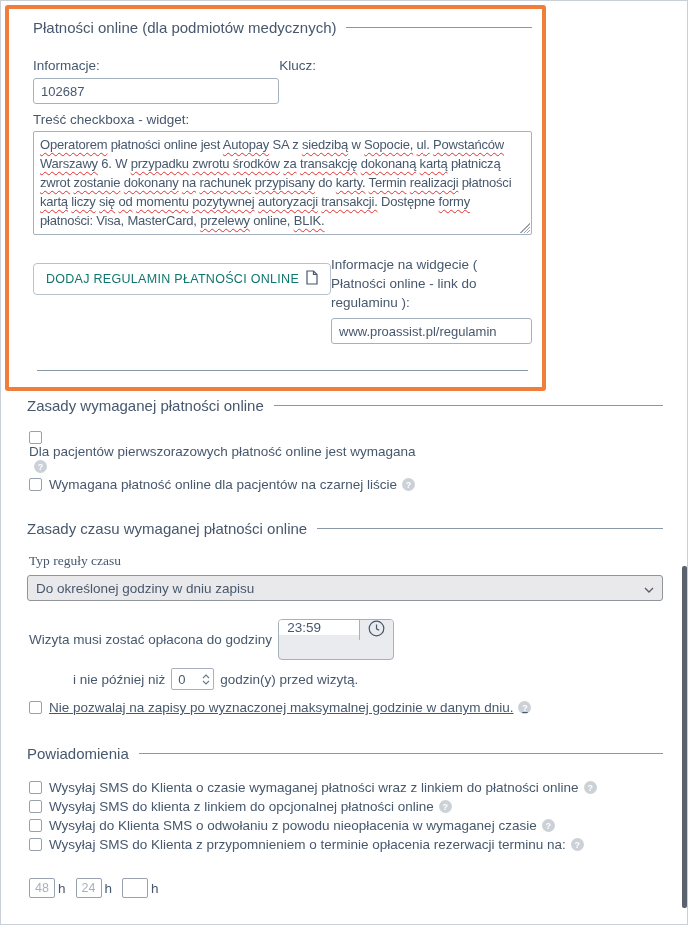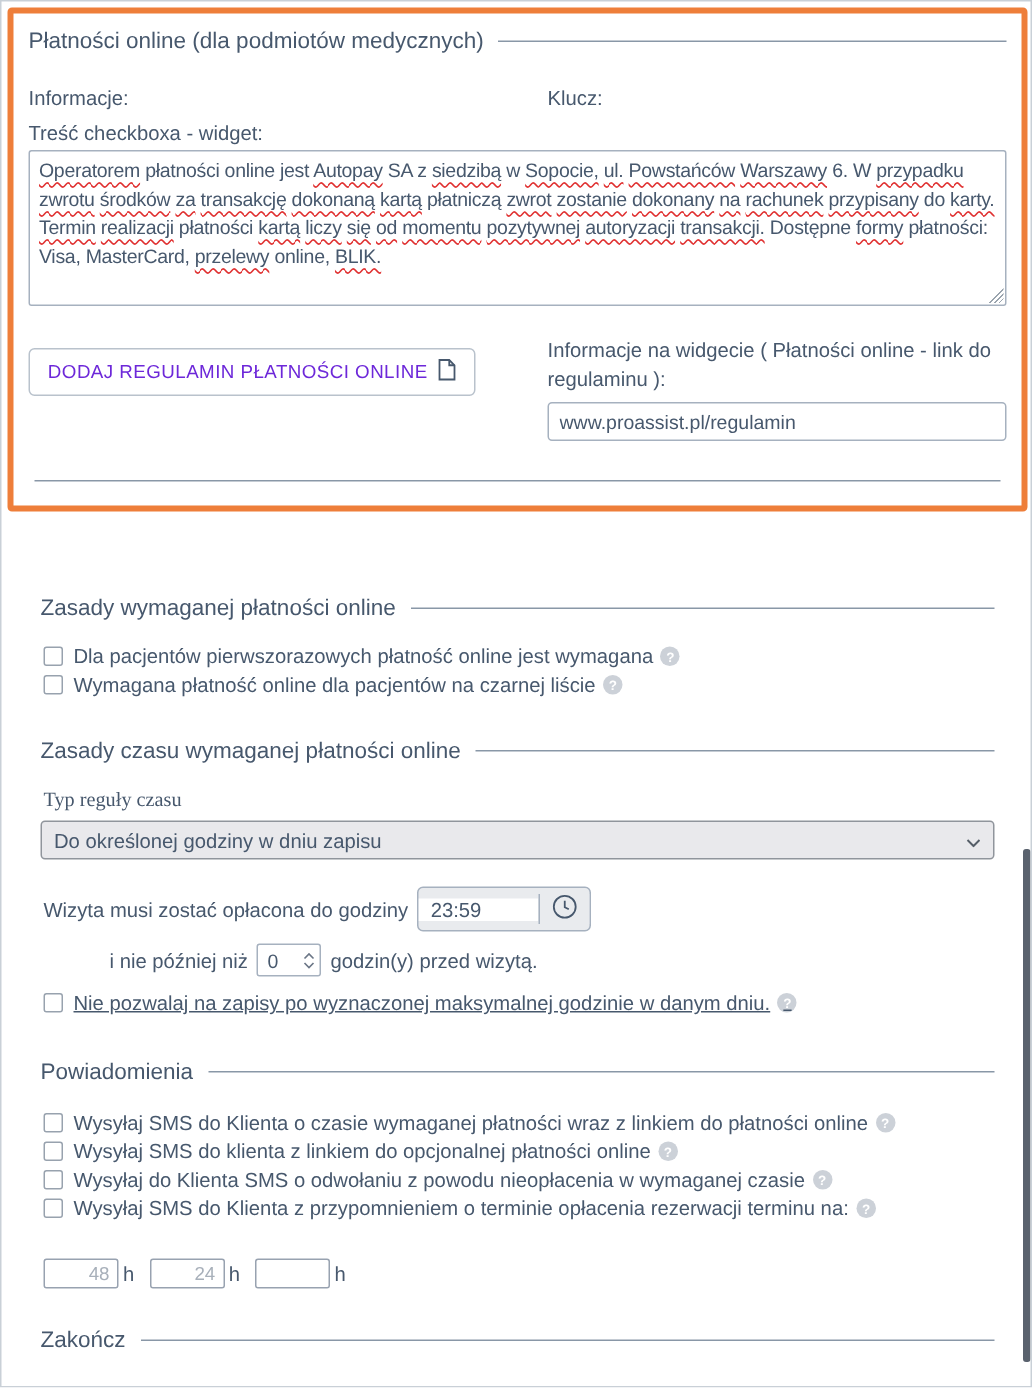--- a/index.html
+++ b/index.html
@@ -14,24 +14,24 @@
     width: 688px;
     height: 925px;
     border: 1px solid #c9d0d7;
     background: #fff;
     overflow: hidden;
   }
   
   .panel {
     position: absolute;
     left: 4px; top: 4px;
-    width: 680px;
+    width: 541px;
     border: 4px solid #ee7e3a;
     border-radius: 3px;
-    padding: 10px 6px 10px 6px;
+    padding: 10px 6px 10px 20px;
     background: #fff;
   }
   
   .sec { display: flex; align-items: center; }
   .sec-title { font-size: 15px; white-space: nowrap; }
   .sec-line { flex: 1; border-top: 1px solid #8997a7; margin-left: 10px; }
   
   .row2 { display: flex; justify-content: space-between; padding: 0 4px; }
   .col-l { width: 298px; }
   .col-r { width: 306px; }
@@ -58,21 +58,21 @@
   }
   .resize-grip {
     position: absolute; right: 1px; bottom: 1px; width: 10px; height: 10px;
     background:
       linear-gradient(135deg, transparent 0 50%, #9aa4ae 50% 56%, transparent 56% 66%, #9aa4ae 66% 72%, transparent 72% 82%, #9aa4ae 82% 88%, transparent 88%);
   }
   .btn-outline {
     display: inline-flex; align-items: center; justify-content: center; gap: 7px;
     width: 298px; height: 32px;
     border: 1px solid #b9c2cc; border-radius: 4px; background: #fff;
-    font-size: 12.5px; letter-spacing: 0.3px; color: #6d28d9;
+    font-size: 12.5px; letter-spacing: 0.3px; color: #0f766e;
     font-family: "Liberation Sans", sans-serif; cursor: pointer;
   }
   .cb {
     display: inline-block; width: 13px; height: 13px;
     border: 1px solid #98a2ae; border-radius: 2px; background: #fff;
     flex: none; margin-right: 7px; margin-top: 1px; cursor: pointer;
   }
   .cb-row { display: flex; align-items: flex-start; font-size: 13.5px; margin-top: 4px; padding: 0 2px; }
   .help {
     display: inline-flex; align-items: center; justify-content: center;
@@ -81,22 +81,22 @@
     margin-left: 5px; flex: none; margin-top: 1px;
   }
   .select-box {
     margin-top: 6px; height: 26px;
     background: #e9e9ec; border: 1px solid #90959c; border-radius: 3px;
     display: flex; align-items: center; justify-content: space-between;
     padding: 0 8px; font-size: 13.5px; cursor: pointer;
   }
   .inline-row { display: flex; align-items: center; font-size: 13.5px; }
   .time-group {
-    display: inline-flex; align-items: center; margin-left: 6px;
-    border: 1px solid #a6b1bf; border-radius: 4px; overflow: hidden; height: 30px;
+    display: inline-flex; align-items: flex-start; margin-left: 6px;
+    border: 1px solid #a6b1bf; border-radius: 4px; overflow: hidden; height: 41px;
     background: #e9ebee;
   }
   .time-input {
     width: 80px; border: none; outline: none; padding: 0 8px;
     font-size: 13.5px; color: #47586d; background: #fff;
     font-family: "Liberation Sans", sans-serif;
   }
   .time-addon {
     width: 34px; display: flex; align-items: center; justify-content: center;
     border-left: 1px solid #a6b1bf; background: #e9ebee; cursor: pointer;
@@ -104,24 +104,23 @@
   .num-group {
     display: inline-flex; align-items: center; margin: 0 6px;
     border: 1px solid #a6b1bf; border-radius: 2px; height: 22px; padding-right: 3px; background:#fff;
   }
   .num-input {
     width: 30px; border: none; outline: none; padding: 0 0 0 6px;
     font-size: 13px; color: #47586d; font-family: "Liberation Sans", sans-serif;
   }
   .spinner { display: flex; flex-direction: column; gap: 1px; color: #6b7686; }
   .hour-input {
-    width: 50px; height: 20px; border: 1px solid #98a2b0; border-radius: 2px;
+    width: 26px; height: 20px; border: 1px solid #98a2b0; border-radius: 2px;
     padding: 0 5px; font-size: 12.5px; color: #47586d; outline: none;
     font-family: "Liberation Sans", sans-serif;
-    text-align: right;
   }
   .hour-input::placeholder, .time-input::placeholder { color: #a8b0ba; }
   .hour-unit { font-size: 13.5px; margin: 0 10px 0 3px; }
   .body-sections { position: absolute; left: 0; top: 366px; width: 688px; padding: 0 26px; }
   .scroll-thumb {
     position: absolute; right: 0; top: 565px; width: 5px; height: 342px;
     background: #5a626e; border-radius: 2px;
   }
   .icon-svg { display: inline-block; vertical-align: middle; }
 </style>
@@ -132,20 +131,21 @@
 
   <div class="panel">
     <div class="sec" style="padding:0 4px;">
       <span class="sec-title">Płatności online (dla podmiotów medycznych)</span>
       <span class="sec-line"></span>
     </div>
 
     <div class="row2" style="margin-top:22px;">
       <div class="col-l">
         <label class="lbl">Informacje:</label>
+        <input class="txt-input" style="margin-top: 5px;" type="text" value="102687">
       </div>
       <div class="col-r">
         <label class="lbl">Klucz:</label>
       </div>
     </div>
 
     <div style="padding:0 4px; margin-top:8px;">
       <label class="lbl">Treść checkboxa - widget:</label>
     </div>
     <div class="widget-ta">
@@ -173,21 +173,21 @@
 
     <div style="border-top:1px solid #8997a7; margin:26px 8px 6px 8px;"></div>
   </div>
 
   <div class="body-sections">
 
     <div class="sec" style="margin-top:30px;">
       <span class="sec-title">Zasady wymaganej płatności online</span>
       <span class="sec-line"></span>
     </div>
-    <div class="cb-row" style="margin-top:16px;">
+    <div class="cb-row" style="margin-top:16px;flex-direction:column;">
       <span class="cb"></span>
       <span>Dla pacjentów pierwszorazowych płatność online jest wymagana</span>
       <span class="help">?</span>
     </div>
     <div class="cb-row">
       <span class="cb"></span>
       <span>Wymagana płatność online dla pacjentów na czarnej liście</span>
       <span class="help">?</span>
     </div>
 

